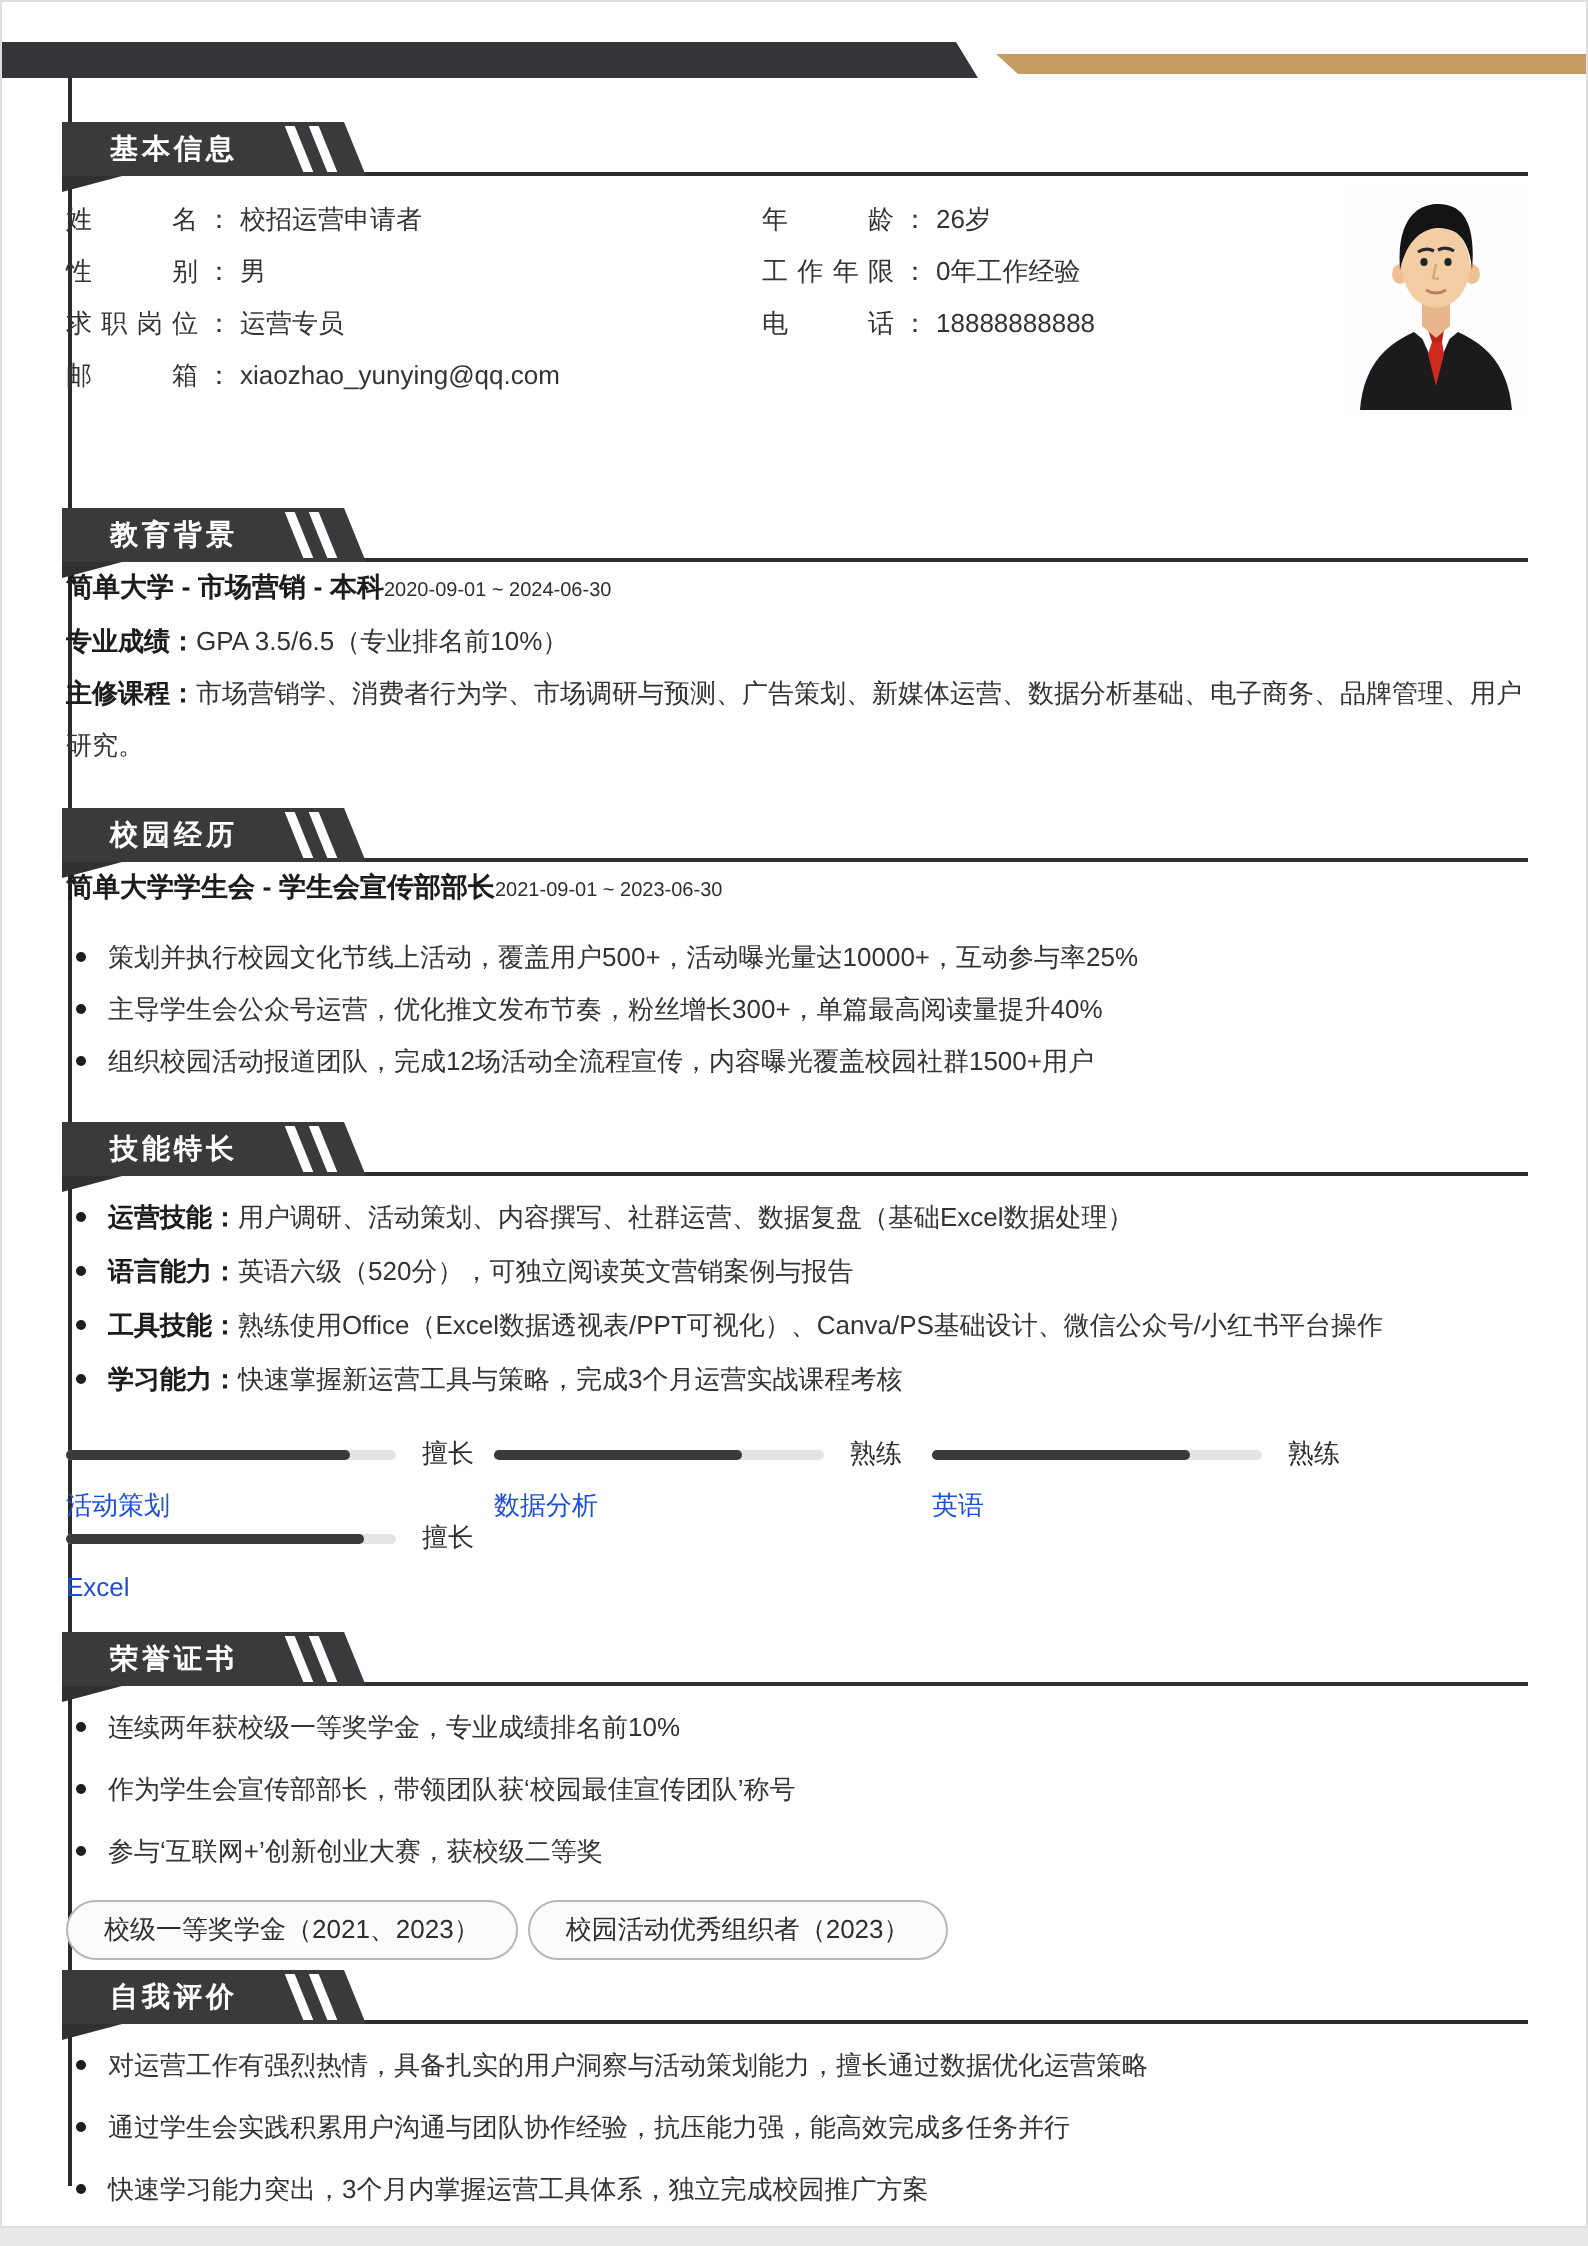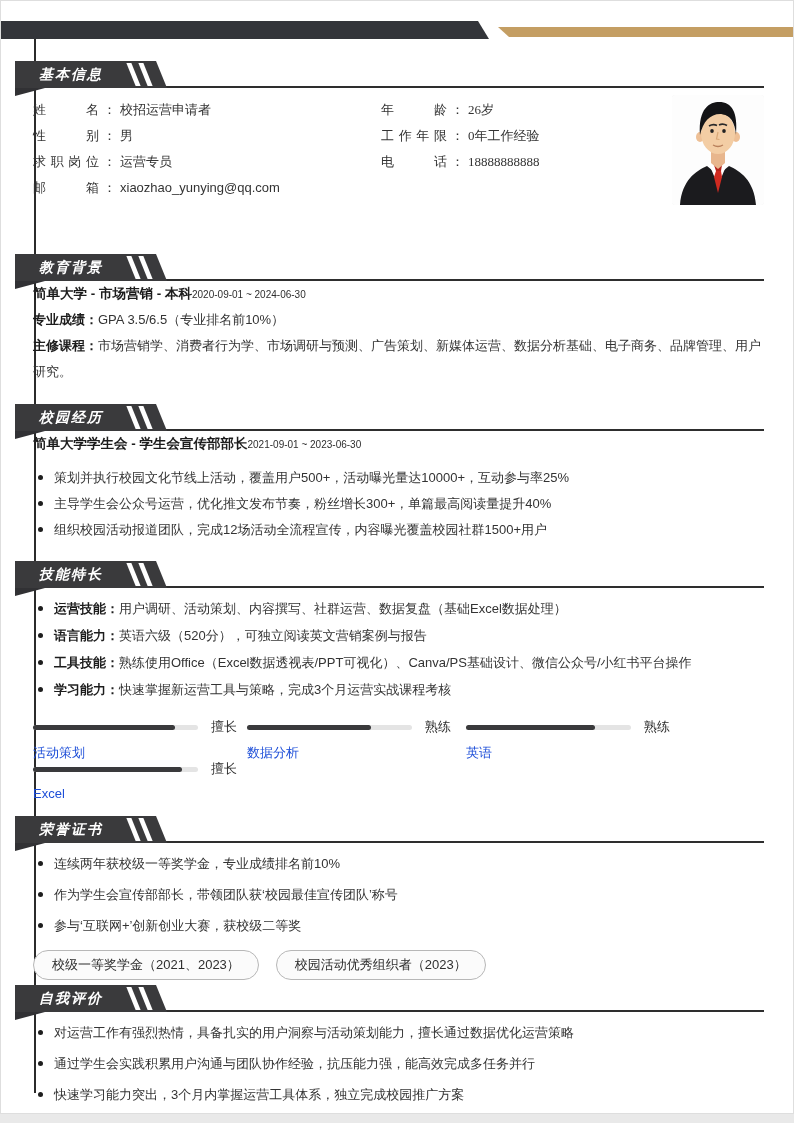--- a/index.html
+++ b/index.html
@@ -9,36 +9,36 @@
   
   .banner-dark{position:absolute;left:0;top:20px;width:488px;height:18px;background:#33353a;
     clip-path:polygon(0 0,calc(100% - 11px) 0,100% 100%,0 100%);}
   .banner-gold{position:absolute;left:497px;right:0;top:26px;height:10px;background:#c49e63;
     clip-path:polygon(0 0,100% 0,100% 100%,11px 100%);}
   .left-rule{position:absolute;left:33px;top:38px;width:2px;height:1054px;background:#2b2b2b;}
   
   .sec{position:absolute;left:0;right:0;}
   .sec-header{position:relative;height:27px;margin:0 28px 0 14px;}
   .sec-rule{position:absolute;left:26px;right:1px;bottom:0;height:2px;background:#2e2e2e;}
-  .ribbon{position:absolute;left:0;top:0;width:152px;height:27px;z-index:2;font-style:italic;}
+  .ribbon{position:absolute;left:16px;top:0;width:152px;height:27px;z-index:2;}
   .ribbon-bg{position:absolute;inset:0;background:#3a3a3c;
     clip-path:polygon(0 0,calc(100% - 11px) 0,100% 100%,0 100%);}
   .ribbon-fold{position:absolute;left:0;top:100%;width:30px;height:8px;background:#313134;
     clip-path:polygon(0 0,100% 0,0 100%);}
   .stripe{position:absolute;top:2px;bottom:2px;width:5px;background:#fff;transform:skewX(22deg);}
   .stripe.s1{right:31px;}
   .stripe.s2{right:19px;}
   .ribbon-text{position:absolute;left:24px;top:0;line-height:27px;color:#fff;
     font-size:14px;font-weight:bold;letter-spacing:2px;}
   .sec-body{padding:0 29px 0 32px;font-size:13px;}
   
   .basic-grid{display:flex;margin-top:9px;}
   .bi-col{display:flex;flex-direction:column;}
   .bi-col.c1{width:348px;}
-  .bi-col.c2{flex:1;font-family:Liberation Serif, serif;}
+  .bi-col.c2{flex:1;}
   .field{line-height:26px;white-space:nowrap;}
   .flabel{display:inline-block;width:66px;text-align:justify;text-align-last:justify;vertical-align:top;}
   .fcolon{display:inline-block;margin:0 4px 0 4px;}
   .photo{width:92px;height:110px;flex:0 0 92px;margin-top:-2px;border-radius:3px;overflow:hidden;
     background:#fcfcfc;box-shadow:0 0 0 1px #f0f0f0 inset;}
   
   .headline-row{display:flex;align-items:baseline;
     line-height:25px;}
   .headline{font-weight:bold;font-size:13.5px;color:#1c1c1c;}
   .date{font-size:10px;color:#2e2e2e;}
@@ -54,21 +54,21 @@
   .edu-row{line-height:26px;margin-top:0;}
   .edu-wrap{line-height:26px;}
   
   .bars{display:grid;grid-template-columns:214px 219px 1fr;row-gap:0;margin-top:18px;}
   .bar-row{display:flex;align-items:center;gap:13px;height:14px;}
   .track{position:relative;width:165px;height:5px;background:#e4e4e4;border-radius:3px;flex:0 0 165px;}
   .fill{position:absolute;left:0;top:0;bottom:0;background:#3a3a3c;border-radius:3px;}
   .level{font-size:13px;color:#2e2e2e;}
   .bar-name{margin-top:10px;font-size:13px;color:#1d4ed8;}
   
-  .badge-row{display:flex;gap:17px;margin-top:12px;}
+  .badge-row{display:flex;gap:5px;margin-top:12px;}
   .badge{height:28px;line-height:28px;padding:0 18px;border:1.5px solid #b7b7b7;
     border-radius:15px;background:#fbfbfb;font-size:13px;color:#2e2e2e;white-space:nowrap;}
 </style>
 </head>
 <body>
 
 <div class="page">
   <div class="banner-dark"></div>
   <div class="banner-gold"></div>
   <div class="left-rule"></div>

